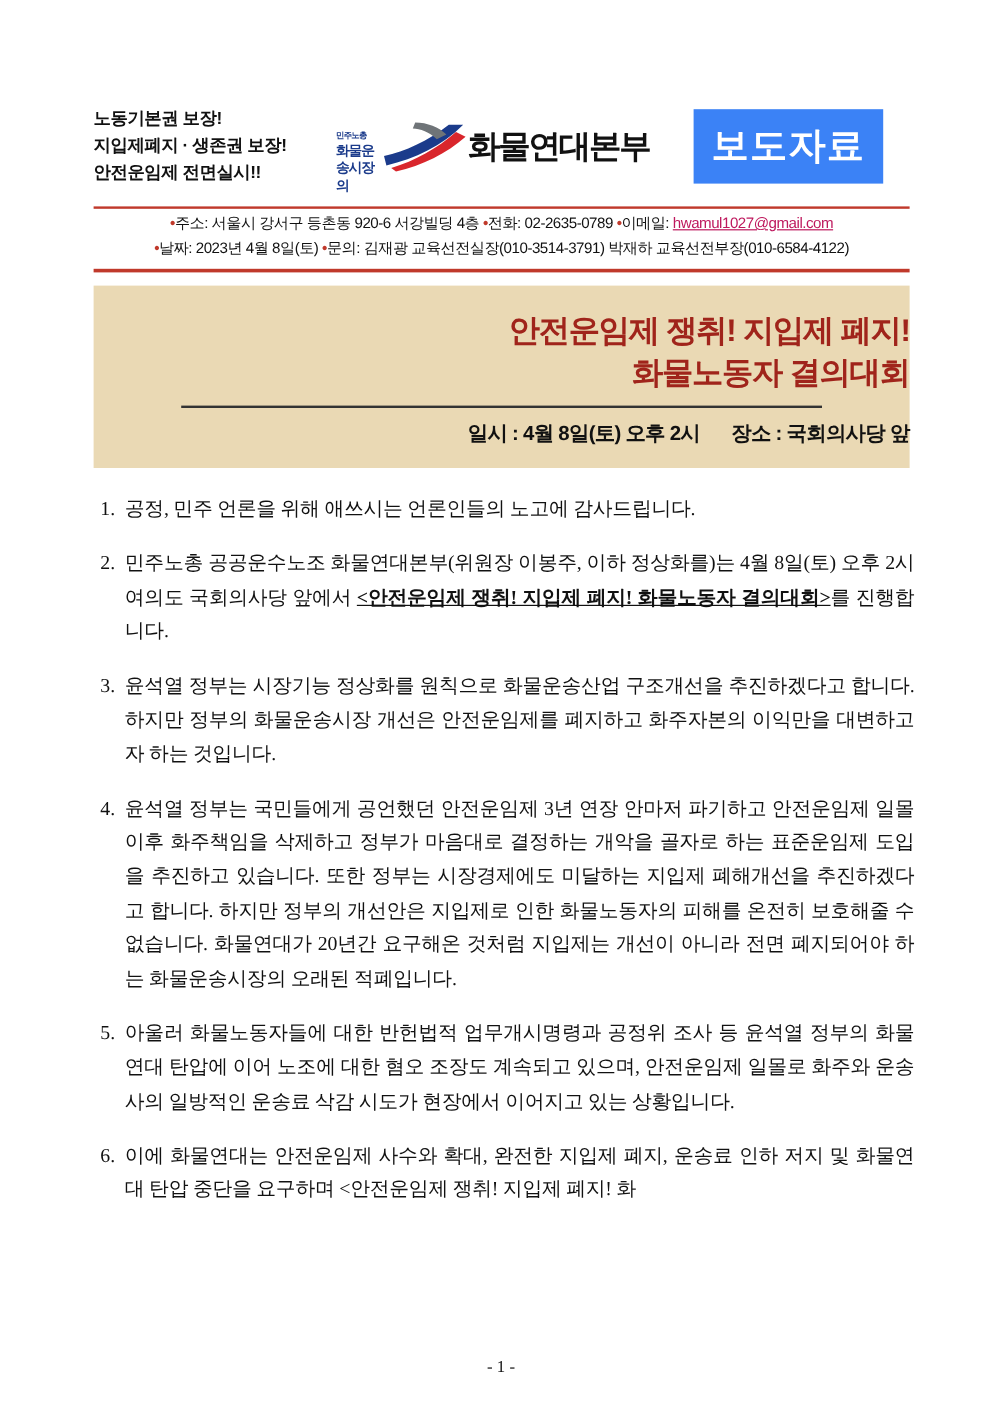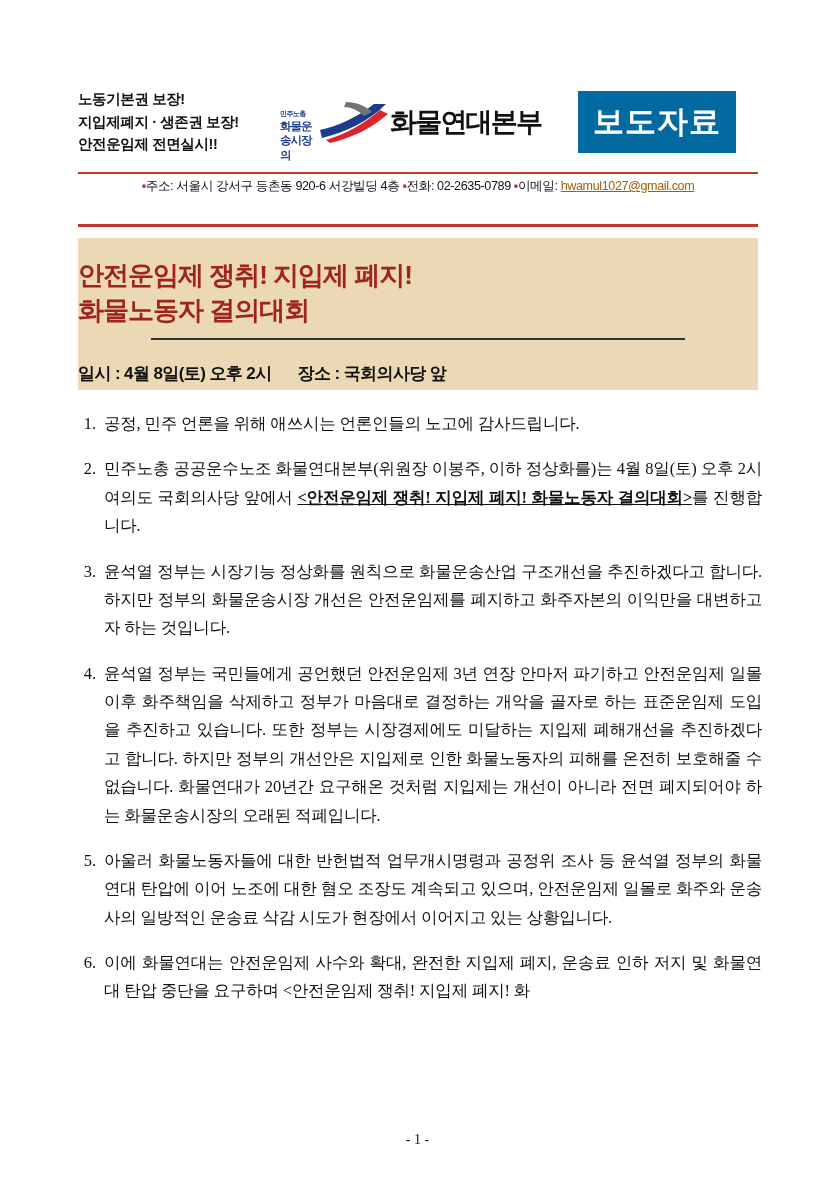--- a/index.html
+++ b/index.html
@@ -80,21 +80,21 @@
     font-size: 27px;
     font-weight: bold;
     color: #111111;
     letter-spacing: -1.8px;
     margin-left: 0;
     white-space: nowrap;
   }
   .press-badge {
     width: 158px;
     height: 62px;
-    background: #0369a1;
+    background: #3b82f6;
     color: #ffffff;
     font-family: "Liberation Sans", sans-serif;
     font-weight: bold;
     font-size: 31px;
     letter-spacing: 1px;
     display: flex;
     align-items: center;
     justify-content: center;
   }
 
@@ -123,34 +123,34 @@
     text-align: center;
     font-family: "Liberation Sans", sans-serif;
     font-size: 12.6px;
     color: #111111;
     line-height: 1.65;
     letter-spacing: -0.4px;
   }
   .contact .row { white-space: nowrap; }
   .contact .dot { color: #c0392b; font-weight: bold; }
   .contact a {
-    color: #a16207;
+    color: #be185d;
     text-decoration: underline;
     text-align: right;
   }
 
   
   .title-box {
     position: absolute;
     left: 78px;
     top: 238px;
     width: 680px;
     height: 152px;
     background: #ead9b4;
-    text-align: left;
+    text-align: right;
     box-sizing: border-box;
   }
   .title-line1 {
     margin-top: 20px;
     font-family: "Liberation Sans", sans-serif;
     font-weight: bold;
     font-size: 26px;
     color: #a0241b;
     letter-spacing: -1px;
   }
@@ -162,21 +162,21 @@
     color: #a0241b;
     letter-spacing: -1px;
   }
   .title-underline {
     width: 534px;
     height: 1.5px;
     background: #333333;
     margin: 10px auto 0 auto;
   }
   .title-sub {
-    margin-top: 22px;
+    margin-top: 10px;
     font-family: "Liberation Sans", sans-serif;
     font-weight: bold;
     font-size: 17px;
     color: #111111;
     letter-spacing: -0.6px;
   }
   .title-sub .gap { display: inline-block; width: 26px; }
 
   
   .body-list {
@@ -259,20 +259,26 @@
 
   <div class="contact">
     <div class="row">
       <span class="dot">•</span><span>주소:</span>
       <span>서울시 강서구 등촌동 920-6 서강빌딩 4층</span>
       <span class="dot">•</span><span>전화:</span>
       <span>02-2635-0789</span>
       <span class="dot">•</span><span>이메일:</span>
       <a href="#">hwamul1027@gmail.com</a>
     </div>
+    <div class="row">
+      <span class="dot">•</span><span>날짜:</span>
+      <span>2023년 4월 8일(토)</span>
+      <span class="dot">•</span><span>문의:</span>
+      <span>김재광 교육선전실장(010-3514-3791) 박재하 교육선전부장(010-6584-4122)</span>
+    </div>
   </div>
 
   <div class="title-box">
     <div class="title-line1">안전운임제 쟁취! 지입제 폐지!</div>
     <div class="title-line2">화물노동자 결의대회</div>
     <div class="title-underline"></div>
     <div class="title-sub">
       <span>일시 : 4월 8일(토) 오후 2시</span><span class="gap"></span><span>장소 : 국회의사당 앞</span>
     </div>
   </div>

